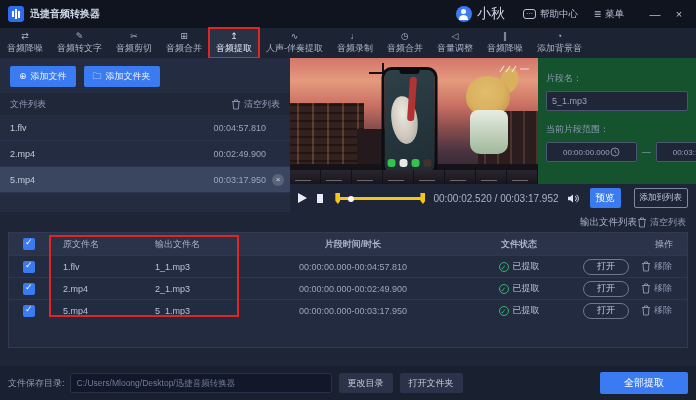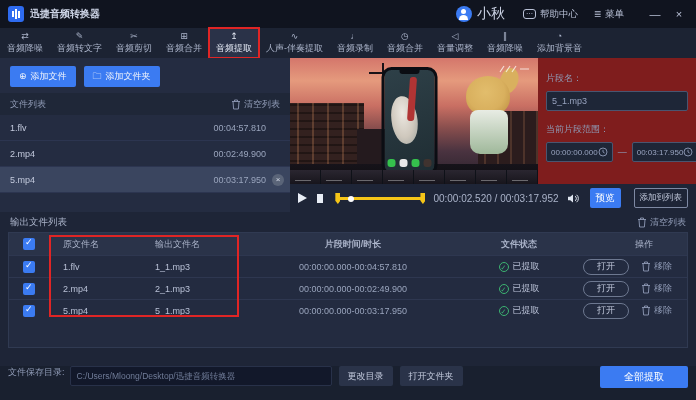--- a/index.html
+++ b/index.html
@@ -68,67 +68,67 @@
   .girl { position:absolute; right:26px; top:14%; width:48px; height:78px; z-index:2; }
   .girl-hair { position:absolute; left:2px; top:0; width:44px; height:40px; background:radial-gradient(circle at 45% 40%, #e2bd6c 0%, #d9b05e 55%, #b8883c 100%); border-radius:50% 50% 45% 45%; }
   .girl-tail { position:absolute; right:-6px; top:-8px; width:18px; height:26px; background:#d9b05e; border-radius:50% 60% 60% 40%; transform:rotate(20deg); }
   .girl-body { position:absolute; left:6px; top:34px; width:38px; height:44px; background:linear-gradient(180deg,#e8ece4,#9fb89a); border-radius:8px 8px 10px 10px; }
   .watermark { position:absolute; right:6px; top:5px; opacity:.85; z-index:4; }
   .filmstrip { position:absolute; bottom:0; left:0; right:0; height:14px; display:flex; background:#0e1118; z-index:5; }
   .cell { flex:1; margin-right:1px; background:linear-gradient(180deg,#2a2630,#17151c); position:relative; }
   .cell::after { content:""; position:absolute; left:15%; bottom:3px; width:55%; height:1px; background:rgba(255,255,255,.35); }
 
   
-  .seg-panel { position:absolute; top:58px; left:538px; width:158px; height:126px; background:#7f1d1d; padding:14px 8px 0 8px; }
+  .seg-panel { position:absolute; top:58px; left:538px; width:158px; height:126px; background:#14532d; padding:14px 8px 0 8px; }
   .seg-label { font-size:9px; color:#8f9ab5; margin-bottom:6px; }
   .seg-input { width:100%; height:20px; border:1px solid #4a5570; background:#1e2637; border-radius:2px; color:#98a3bf; font-size:9px; padding:0 5px; line-height:18px; margin-bottom:12px; }
   .range-row { display:flex; align-items:center; gap:5px; }
-  .time-input { flex:1; height:20px; border:1px solid #4a5570; background:#1e2637; border-radius:2px; color:#98a3bf; font-size:8px; padding:0 4px; display:flex; align-items:center; justify-content:space-between; }
+  .time-input { flex:1; height:20px; border:1px solid #4a5570; background:#1e2637; border-radius:2px; color:#98a3bf; font-size:8px; padding:0 16px; display:flex; align-items:center; justify-content:space-between; }
   .range-dash { color:#8f9ab5; font-size:9px; }
 
   
   .controls { position:absolute; top:184px; left:290px; width:406px; height:28px; display:flex; align-items:center; padding:0 8px; }
   .play-btn { width:0; height:0; border-left:9px solid #e8edf5; border-top:5.5px solid transparent; border-bottom:5.5px solid transparent; cursor:pointer; }
   .stop-btn { width:9px; height:9px; background:#e8edf5; margin-left:10px; cursor:pointer; }
   .slider { position:relative; width:128px; height:14px; margin-left:12px; cursor:pointer; }
   .sl-track { position:absolute; top:6px; left:3px; right:3px; height:3px; background:#f5c518; border-radius:2px; }
   .sl-handle { position:absolute; top:2px; width:5px; height:11px; background:#f5c518; clip-path:polygon(0 0,100% 0,100% 70%,50% 100%,0 70%); }
   .sl-handle.left { left:0; } .sl-handle.right { right:0; }
   .sl-dot { position:absolute; top:4.5px; left:13px; width:6px; height:6px; border-radius:50%; background:#fdfdfd; }
   .time-text { font-size:10px; color:#aab3c9; margin-left:8px; white-space:nowrap; }
   .vol { margin-left:8px; cursor:pointer; display:flex; }
   .btn-preview { margin-left:10px; width:44px; height:20px; background:#3b7bf2; color:#fff; font-size:9.5px; border:none; border-radius:2px; cursor:pointer; }
   .btn-addlist { margin-left:13px; height:20px; padding:0 5px; background:transparent; border:1px solid #7e89a3; border-radius:2px; color:#c3cadd; font-size:8.5px; cursor:pointer; white-space:nowrap; }
 
   
   .out-section { position:absolute; top:212px; left:0; right:0; }
-  .out-head { display:flex; align-items:center; justify-content:space-between; padding:0 10px; height:20px; }
+  .out-head { display:flex; align-items:center; justify-content:flex-end; padding:0 10px; height:20px; }
   .out-title { font-size:9.5px; color:#aab3c9; }
   .table { position:relative; margin:0 8px; background:#232b40; border:1px solid #303a52; height:116px; }
   .trow { display:flex; align-items:center; height:22px; font-size:9px; }
   .trow.theader { background:#2a3349; color:#aab3c9; }
   .trow + .trow { border-top:1px solid #2e3750; }
   .c-check { width:40px; display:flex; justify-content:center; }
   .c-src { width:92px; padding-left:14px; color:#b9c1d6; }
   .c-out { width:96px; padding-left:14px; color:#b9c1d6; }
   .c-time { width:232px; text-align:center; color:#9aa5bd; }
   .c-status { width:100px; display:flex; align-items:center; justify-content:center; gap:4px; color:#b9c1d6; }
   .c-action { flex:1; display:flex; align-items:center; gap:12px; padding-left:14px; }
   .theader .c-src, .theader .c-out { color:#aab3c9; }
   .theader .c-time, .theader .c-status { color:#aab3c9;font-weight:bold; }
-  .theader .c-action { justify-content:flex-end; padding-right:34px; color:#aab3c9; }
+  .theader .c-action { justify-content:flex-end; padding-right:14px; color:#aab3c9; }
   .cb { width:12px; height:12px; background:#3b7bf2; border-radius:2px; position:relative; cursor:pointer; }
   .cb::after { content:"✓"; position:absolute; left:2px; top:-1px; color:#fff; font-size:9px; }
   .st-ok { width:10px; height:10px; border:1px solid #3cb371; border-radius:50%; color:#3cb371; font-size:7px; line-height:9px; text-align:center; }
   .btn-open { height:16px; padding:0 13px; border:1px solid #6d7890; border-radius:9px; background:transparent; color:#c3cadd; font-size:9px; cursor:pointer; }
   .rm { display:inline-flex; align-items:center; gap:3px; color:#8f9ab5; font-size:9px; cursor:pointer; }
   .red-box-table { position:absolute; left:40px; top:2px; width:190px; height:82px; border:2px solid #e02525; pointer-events:none; z-index:3; }
 
   
-  .footer { position:absolute; bottom:0; left:0; right:0; height:34px; background:#19202f; display:flex; align-items:flex-start; padding:0 8px; }
+  .footer { position:absolute; bottom:0; left:0; right:0; height:34px; background:#19202f; display:flex; align-items:center; padding:0 8px; }
   .ft-label { font-size:9px; color:#8f9ab5; white-space:nowrap; }
   .dir-input { width:262px; height:20px; background:#12182a; border:1px solid #283149; border-radius:2px; color:#707c98; font-size:8.5px; line-height:18px; padding:0 6px; margin-left:5px; overflow:hidden; white-space:nowrap; }
   .btn-grey { height:20px; padding:0 9px; background:#2a3349; border:none; border-radius:2px; color:#c3cadd; font-size:9px; margin-left:7px; cursor:pointer; white-space:nowrap; }
   .ft-spacer { flex:1; }
   .btn-extract { width:88px; height:22px; background:#3b7bf2; border:none; border-radius:2px; color:#fff; font-size:10px; cursor:pointer; }
 </style>
 </head>
 <body>
 
 <div class="titlebar">

